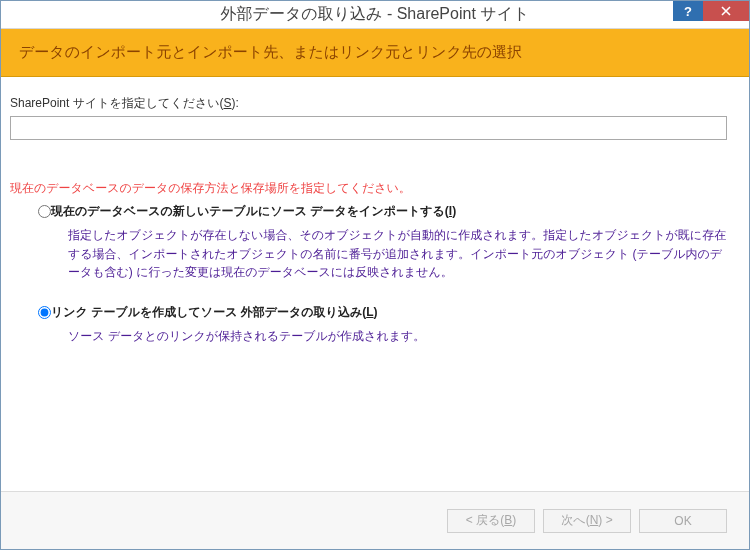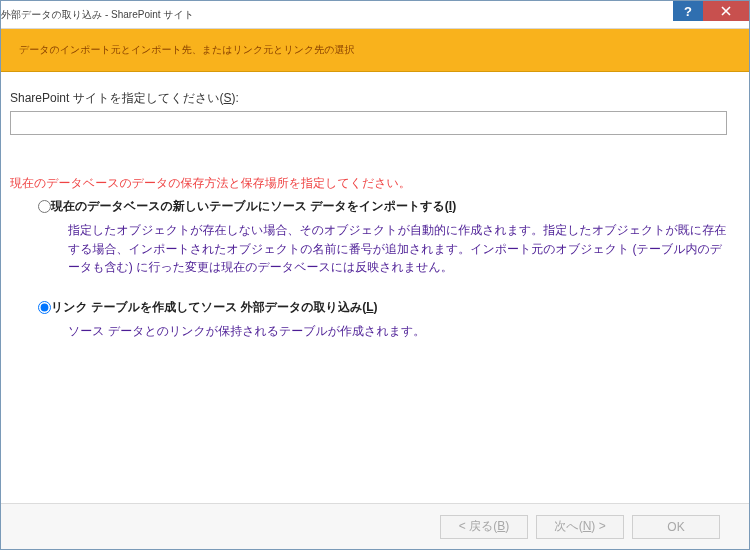--- a/index.html
+++ b/index.html
@@ -22,23 +22,23 @@
   .titlebar {
     height: 28px;
     background: #ffffff;
     border-bottom: 1px solid #d8d8d8;
     display: flex;
     align-items: center;
     position: relative;
   }
   .titlebar-title {
     flex: 1;
-    text-align: left;
+    text-align: center;
     color: #444;
-    font-size: 10px;
+    font-size: 16px;
   }
   .titlebar-controls {
     position: absolute;
     right: 0;
     top: 0;
     height: 28px;
     display: flex;
   }
   .tbtn {
     width: 44px;
@@ -49,21 +49,21 @@
     font-size: 13px;
     color: #fff;
   }
   .tbtn.help { background: #2f6fb0; width: 30px; height: 20px; color:#fff; font-weight:bold; }
   .tbtn.close { background: #c8504e; width: 46px; height: 20px; color:#fff; }
   .tbtn.close svg { width: 10px; height: 10px; }
   .banner {
     background: #f9b21c;
     color: #8b4300;
     padding: 14px 18px 14px 18px;
-    font-size: 10px;
+    font-size: 15px;
     font-weight: normal;
     border-bottom: 1px solid #d7990a;
   }
   .content {
     flex: 1;
     padding: 18px 22px 10px 9px;
     color: #333;
     overflow: auto;
   }
   .field-label {
@@ -99,28 +99,28 @@
   .radio-label {
     font-weight: bold;
     color: #222;
   }
   .radio-desc {
     color: #4c1d95;
     line-height: 1.55;
     margin-left: 30px;
   }
   .footer {
-    height: 46px;
+    height: 58px;
     border-top: 1px solid #dcdcdc;
     background: #f7f7f7;
     display: flex;
     align-items: center;
     justify-content: flex-end;
     gap: 8px;
-    padding: 0 29px;
+    padding: 0 22px;
   }
   .btn {
     min-width: 88px;
     height: 24px;
     border: 1px solid #adadad;
     background: #fdfdfd;
     color: #333;
     font-family: inherit;
     font-size: 12px;
     padding: 0 10px;

